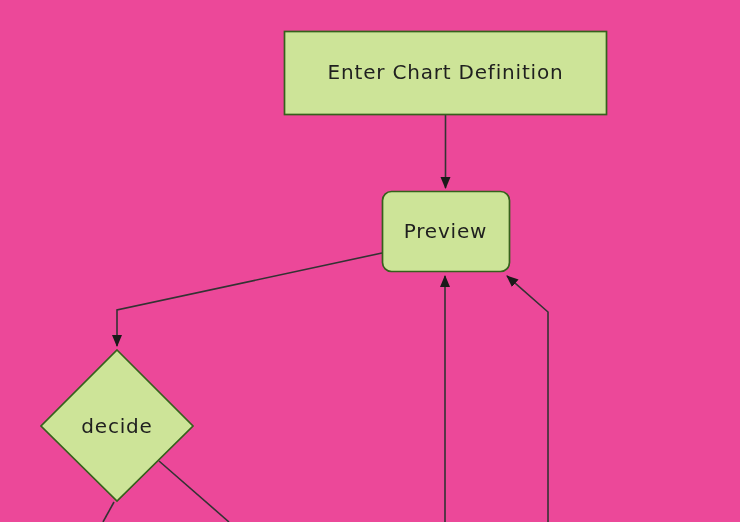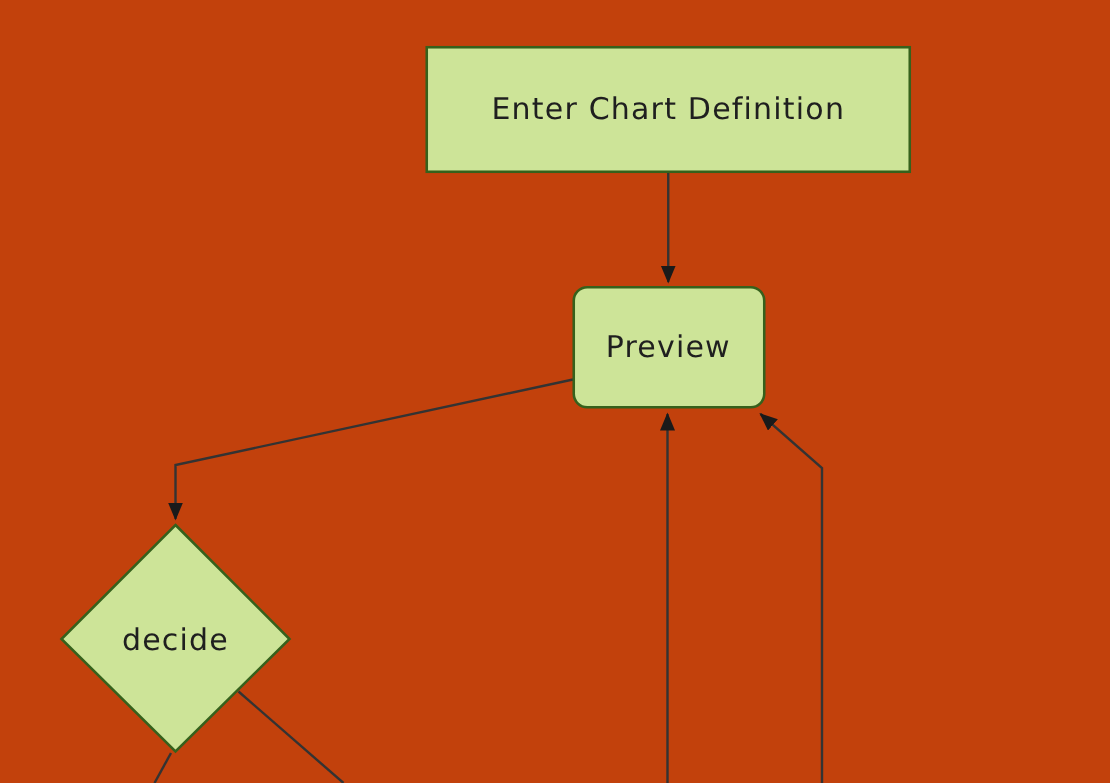--- a/index.html
+++ b/index.html
@@ -8,21 +8,21 @@
     background: #ffffff;
     width: 740px;
     height: 522px;
     overflow: hidden;
     font-family: "DejaVu Sans", sans-serif;
   }
   .canvas {
     position: relative;
     width: 740px;
     height: 522px;
-    background: #c2410c;
+    background: #ec4899;
   }
   svg { display: block; }
   .node-shape {
     fill: #cde498;
     stroke: #36611c;
     stroke-width: 1.7px;
   }
   .edge {
     stroke: #333333;
     stroke-width: 1.6px;

